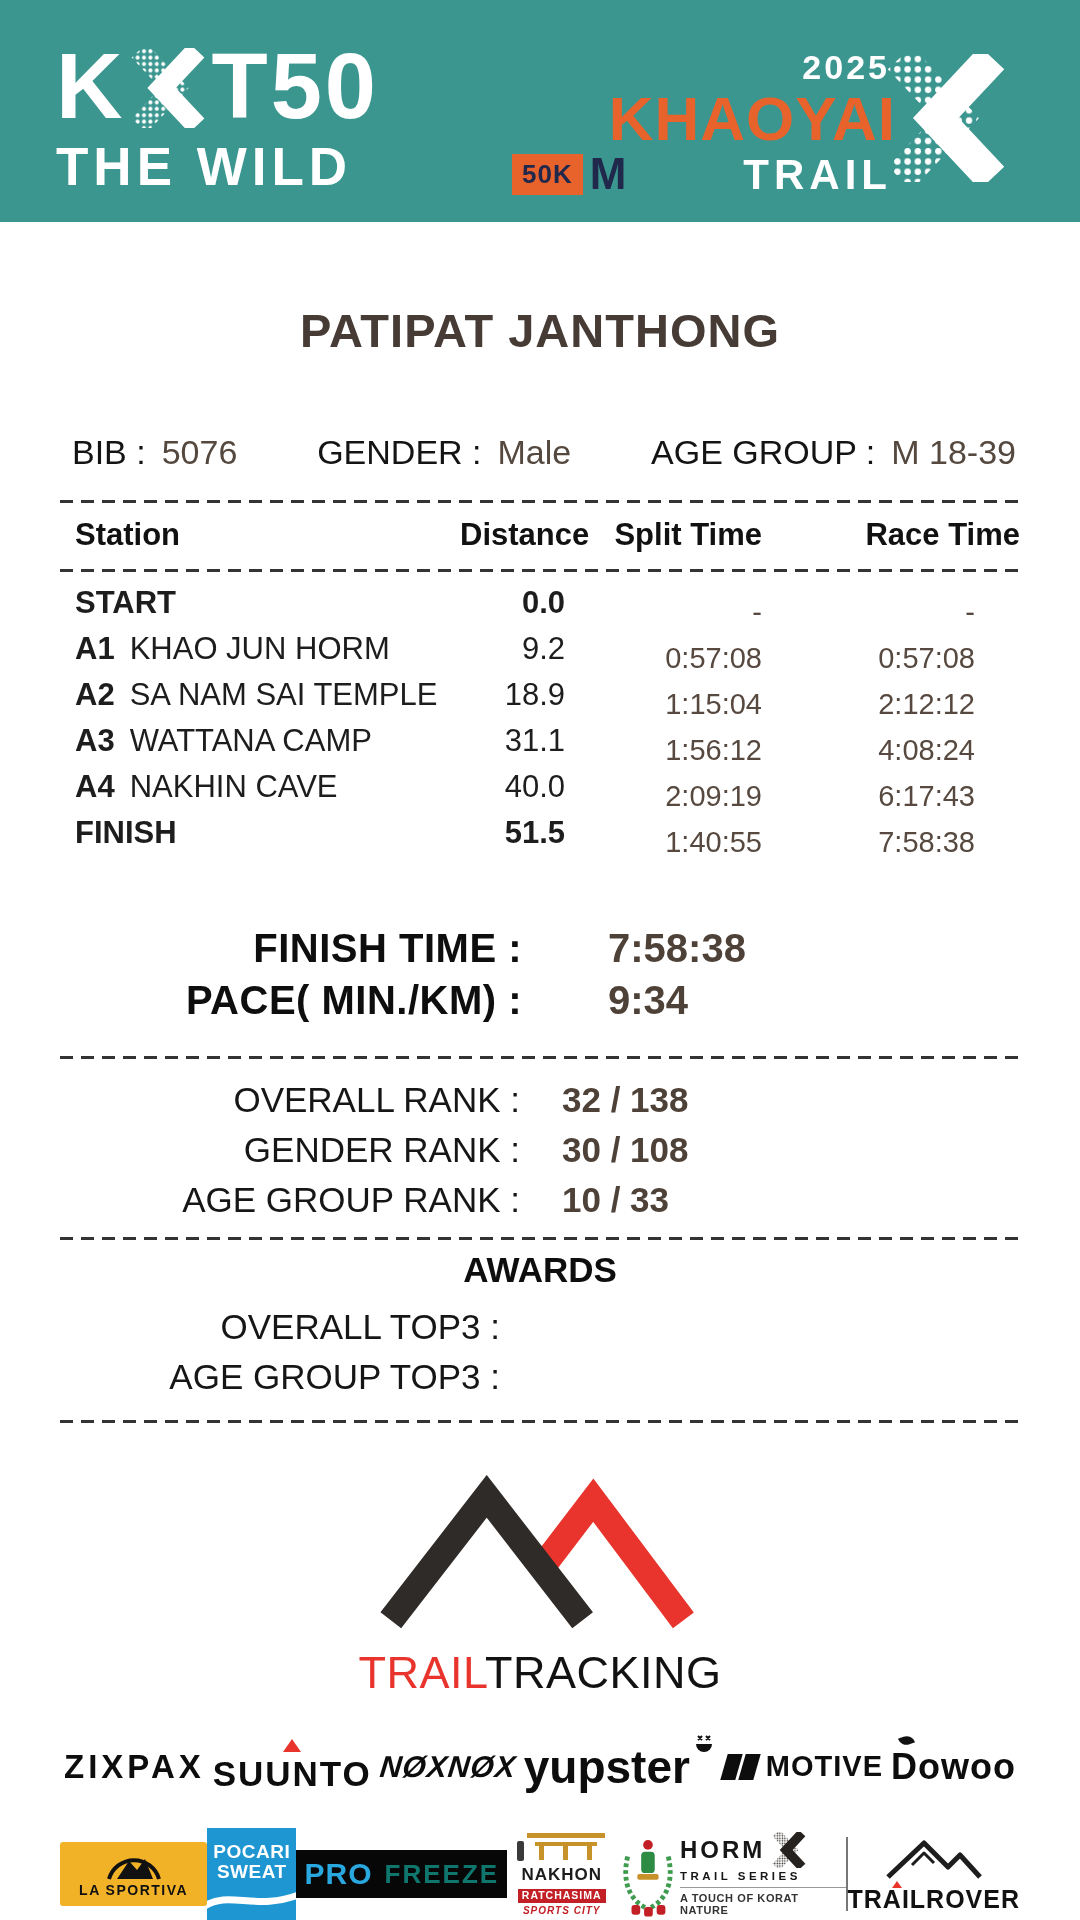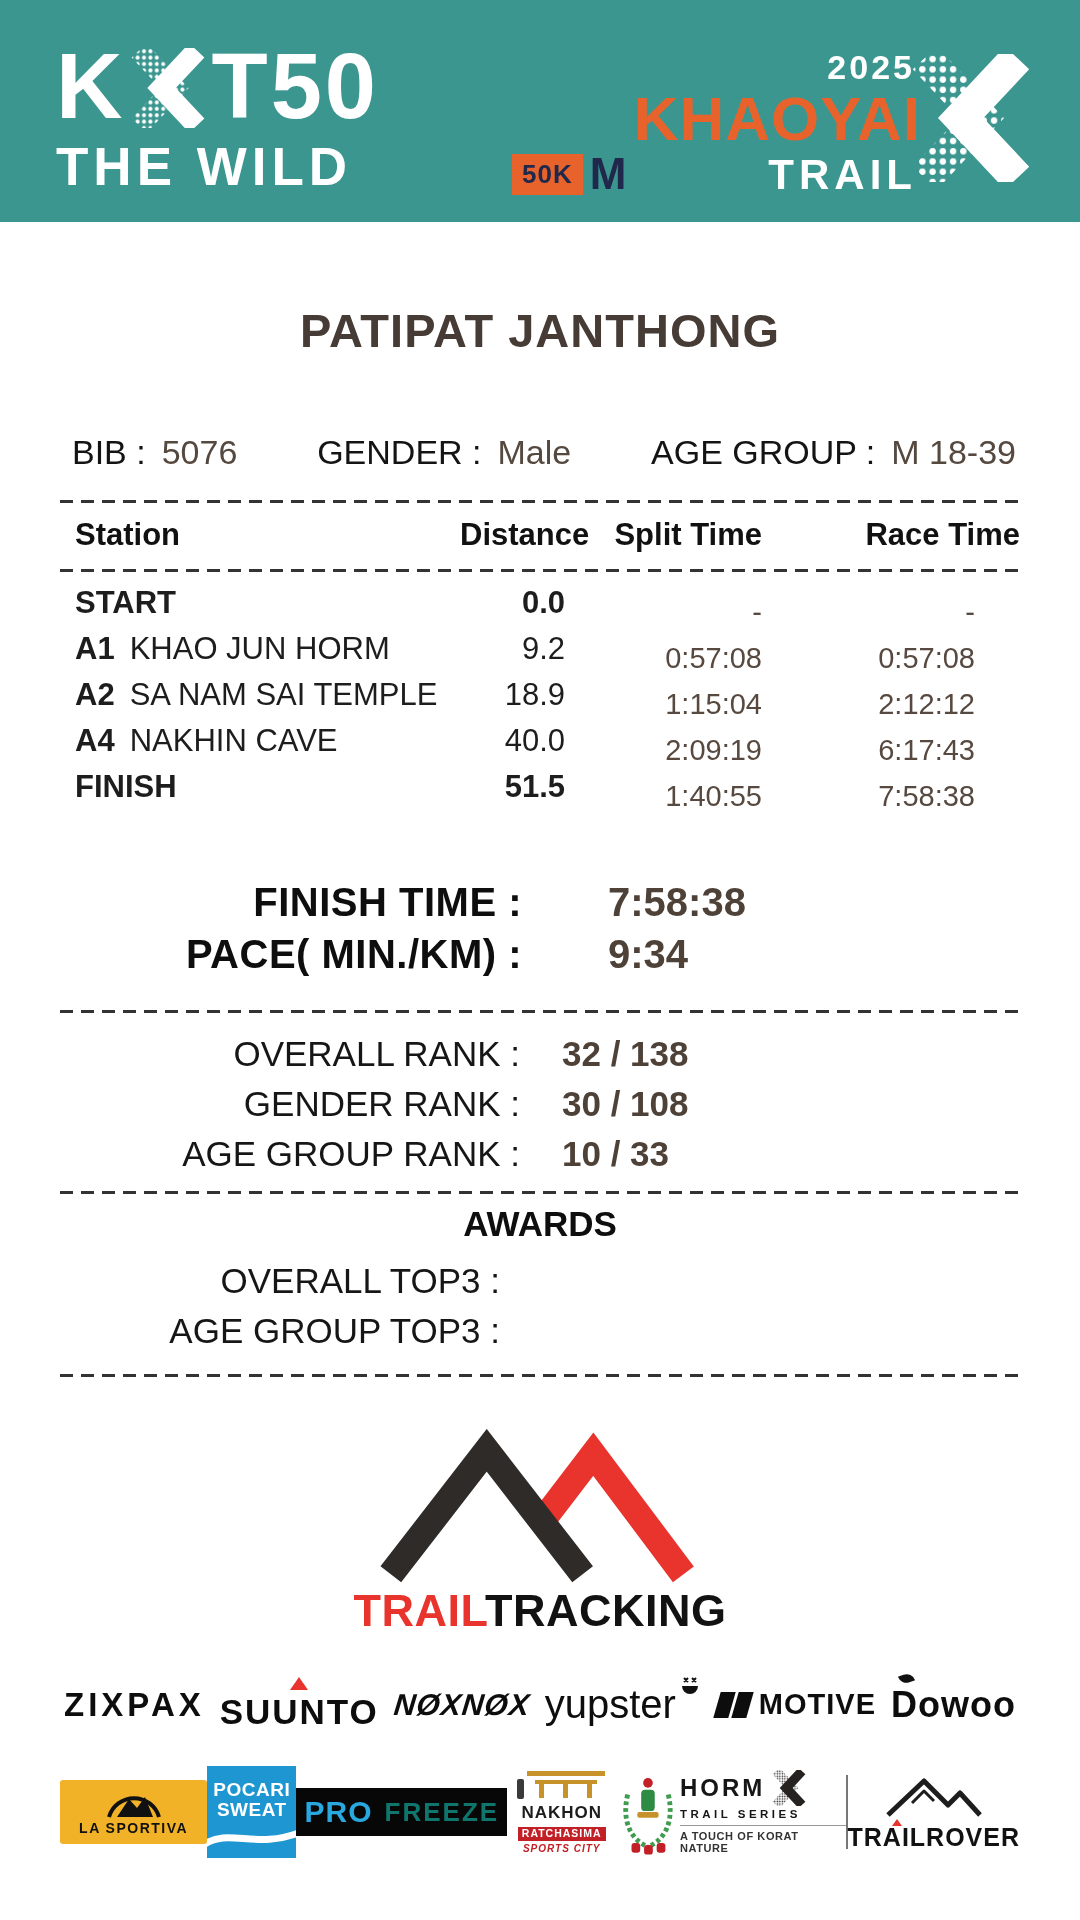--- a/index.html
+++ b/index.html
@@ -9,21 +9,21 @@
   }
   
   .hd{height:222px;background:#3B968F;position:relative;}
   .hd-left{position:absolute;left:56px;top:40px;color:#fff;}
   .hd-title{display:flex;align-items:center;font-size:92px;font-weight:800;letter-spacing:3px;line-height:1;}
   .x-small{width:82px;height:80px;margin:0 2px;transform:translateY(2px);}
   .hd-sub{font-size:53px;font-weight:800;letter-spacing:5px;margin-top:8px;line-height:1;}
   .hd-badge{position:absolute;left:512px;top:152px;display:flex;align-items:center;}
   .b50k{background:#E8632C;color:#20294C;font-weight:800;font-size:26px;letter-spacing:1px;padding:5px 10px;}
   .bM{color:#20294C;font-weight:800;font-size:44px;margin-left:7px;line-height:1;}
-  .hd-right{position:absolute;right:45px;top:50px;display:flex;align-items:flex-start;}
+  .hd-right{position:absolute;right:70px;top:50px;display:flex;align-items:flex-start;}
   .hd-right-text{text-align:right;line-height:1;}
   .y2025{color:#fff;font-size:34px;font-weight:600;letter-spacing:3px;margin-right:6px;}
   .khaoyai{color:#E8632C;font-size:62px;font-weight:800;letter-spacing:1px;margin-top:4px;}
   .trailw{color:#fff;font-size:42px;font-weight:800;letter-spacing:5px;margin-top:4px;margin-right:4px;}
   .x-big{width:128px;height:128px;margin-left:-14px;margin-top:4px;}
   
   .content{padding:0 60px;}
   .name{margin-top:82px;text-align:center;font-size:47px;font-weight:bold;letter-spacing:1px;color:#463B35;line-height:1.15;}
   .info-row{margin-top:72px;display:flex;justify-content:space-between;font-size:34px;padding:0 4px 0 12px;line-height:1.3;}
   .lbl{color:#141414;}
@@ -50,32 +50,32 @@
   .rank-block{margin-top:16px;}
   .rank-line{display:flex;align-items:baseline;line-height:50px;}
   .rk-label{width:460px;text-align:right;font-size:35px;color:#161616;}
   .rk-value{margin-left:42px;font-size:35px;font-weight:bold;color:#4E4138;}
   .awards-title{margin-top:8px;text-align:center;font-size:35px;font-weight:bold;color:#0e0e0e;line-height:44px;}
   .award-block{margin-top:10px;}
   .aw-label{width:440px;text-align:right;font-size:35px;color:#161616;}
   .aw-value{margin-left:42px;font-size:35px;color:#4E4138;min-height:1px;}
   
   .ttlogo{margin-top:52px;text-align:center;}
-  .ttext{margin-top:0;font-size:45px;font-weight:700;letter-spacing:0.5px;line-height:1;}
+  .ttext{margin-top:16px;font-size:45px;font-weight:400;letter-spacing:0.5px;line-height:1;}
   .tt-red{color:#E8342C;} .tt-black{color:#121212;}
   
   .sprow1{margin-top:44px;display:flex;align-items:center;justify-content:space-between;padding:0 4px;}
   .sp{color:#0d0d0d;white-space:nowrap;}
   .zixpax{font-size:33px;font-weight:700;letter-spacing:4px;}
   .suunto{text-align:center;}
   .su-tri{width:0;height:0;border-left:9px solid transparent;border-right:9px solid transparent;border-bottom:13px solid #E8342C;margin:0 auto 2px;}
   .su-text{font-size:35px;font-weight:800;letter-spacing:2px;}
   .noxnox{font-size:30px;font-weight:800;font-style:italic;letter-spacing:1px;transform:skewX(-6deg);}
   .yupster{display:flex;align-items:flex-start;}
-  .yup-text{font-size:40px;font-weight:400;letter-spacing:0;}
+  .yup-text{font-size:46px;font-weight:700;letter-spacing:0;}
   .yup-face{margin-left:2px;margin-top:-6px;}
   .motive{display:flex;align-items:center;}
   .mflags{display:flex;gap:3px;margin-right:9px;}
   .mflag{width:15px;height:26px;background:#0d0d0d;transform:skewX(-16deg);}
   .motive-text{font-size:29px;font-weight:800;letter-spacing:1px;}
   .dowoo{position:relative;font-size:36px;font-weight:800;letter-spacing:1px;}
   .dowoo::before{content:"";position:absolute;left:8px;top:-10px;width:15px;height:9px;background:#111;border-radius:0 12px 0 12px;transform:rotate(-20deg);}
   
   .sprow2{margin-top:34px;display:flex;align-items:center;justify-content:space-between;}
   .sportiva{width:152px;height:64px;background:#F2B227;display:flex;flex-direction:column;align-items:center;justify-content:center;border-radius:3px;}
@@ -197,20 +197,28 @@
 
         <div class="grid trow">
           <div class="c-station">
             <span class="code">A2</span><span class="sname">SA NAM SAI TEMPLE</span>
           </div>
           <div class="c-dist">18.9</div>
           <div class="c-split"><span class="time">1:15:04</span></div>
           <div class="c-race"><span class="time">2:12:12</span></div>
         </div>
 
+        <div class="grid trow">
+          <div class="c-station">
+            <span class="code">A3</span><span class="sname">WATTANA CAMP</span>
+          </div>
+          <div class="c-dist">31.1</div>
+          <div class="c-split"><span class="time">1:56:12</span></div>
+          <div class="c-race"><span class="time">4:08:24</span></div>
+        </div>
 
         <div class="grid trow">
           <div class="c-station">
             <span class="code">A4</span><span class="sname">NAKHIN CAVE</span>
           </div>
           <div class="c-dist">40.0</div>
           <div class="c-split"><span class="time">2:09:19</span></div>
           <div class="c-race"><span class="time">6:17:43</span></div>
         </div>
 

